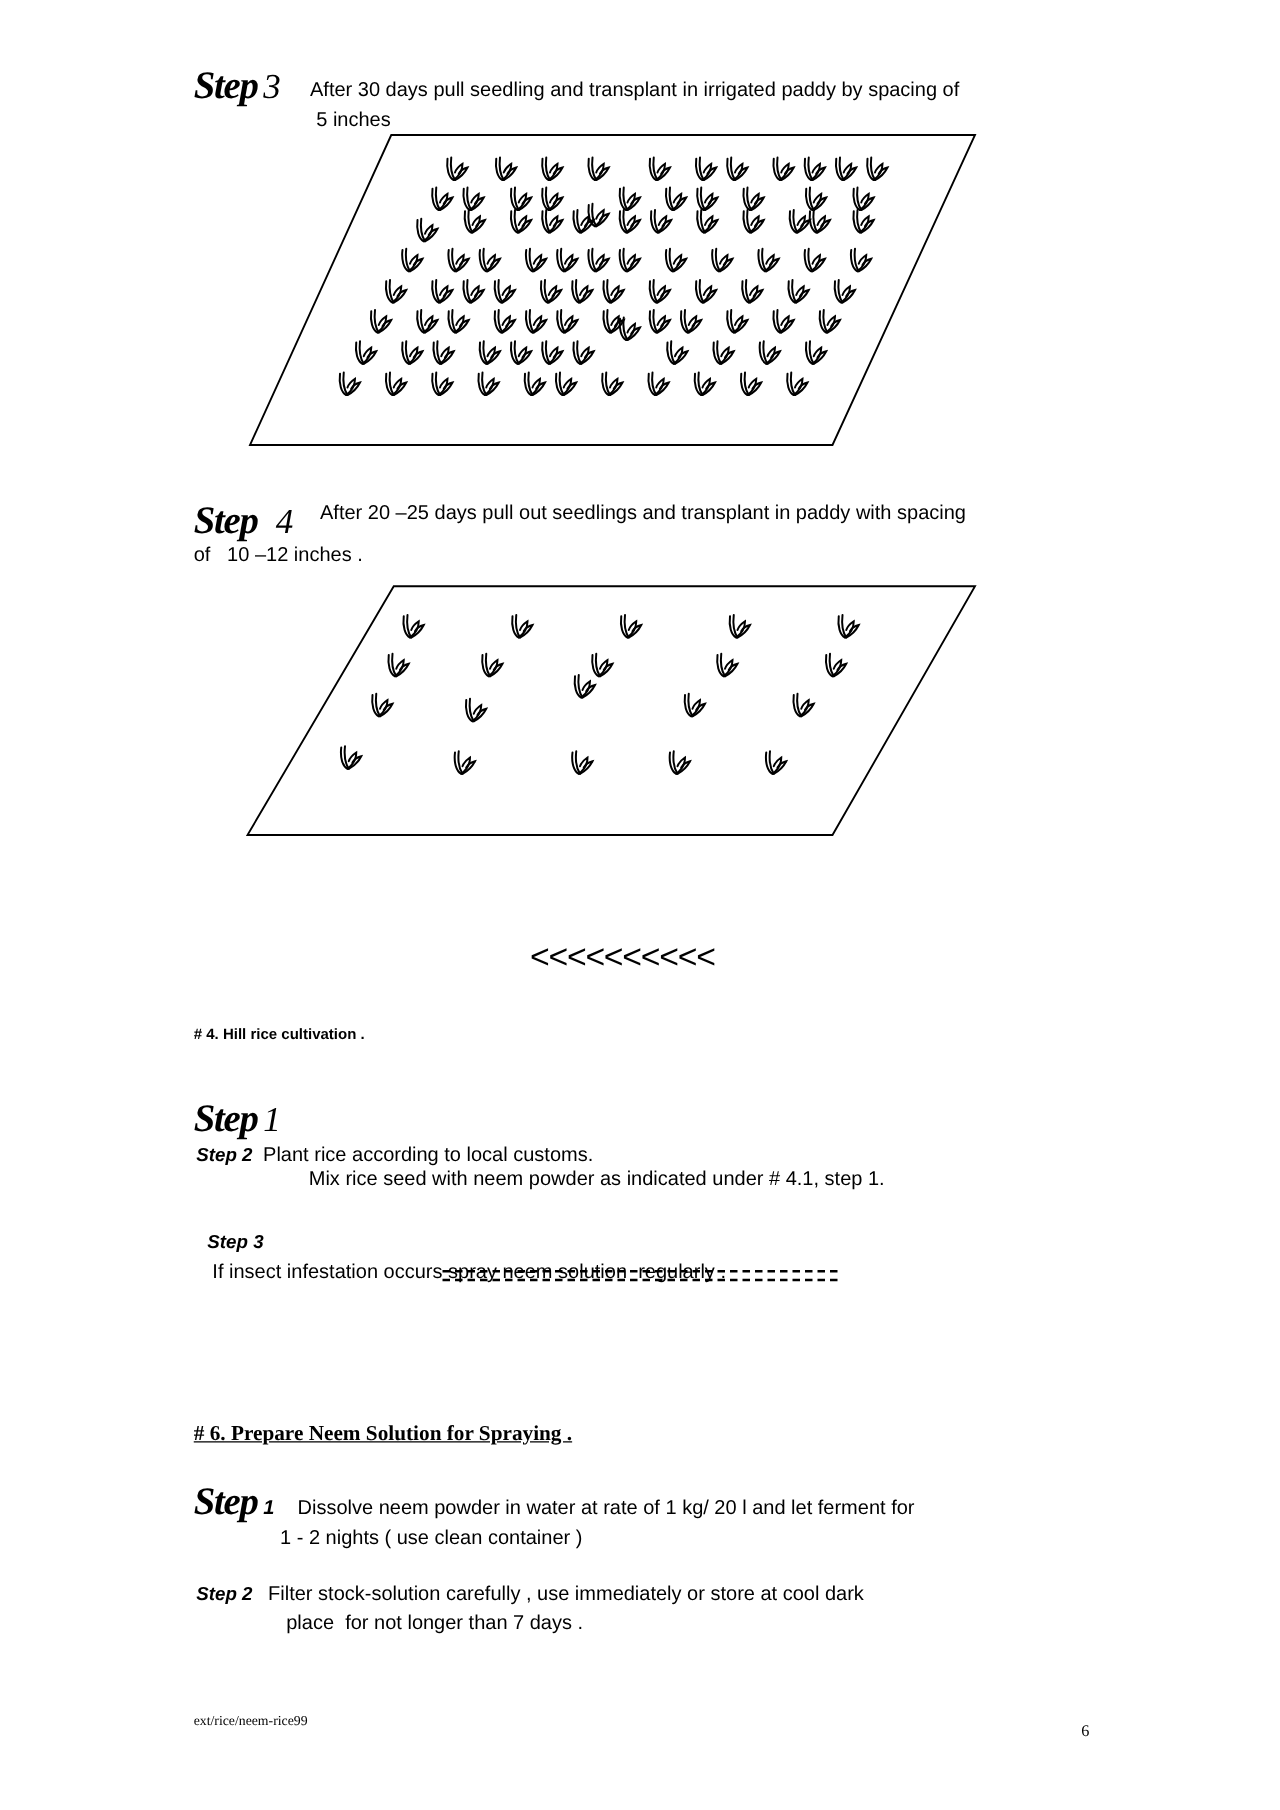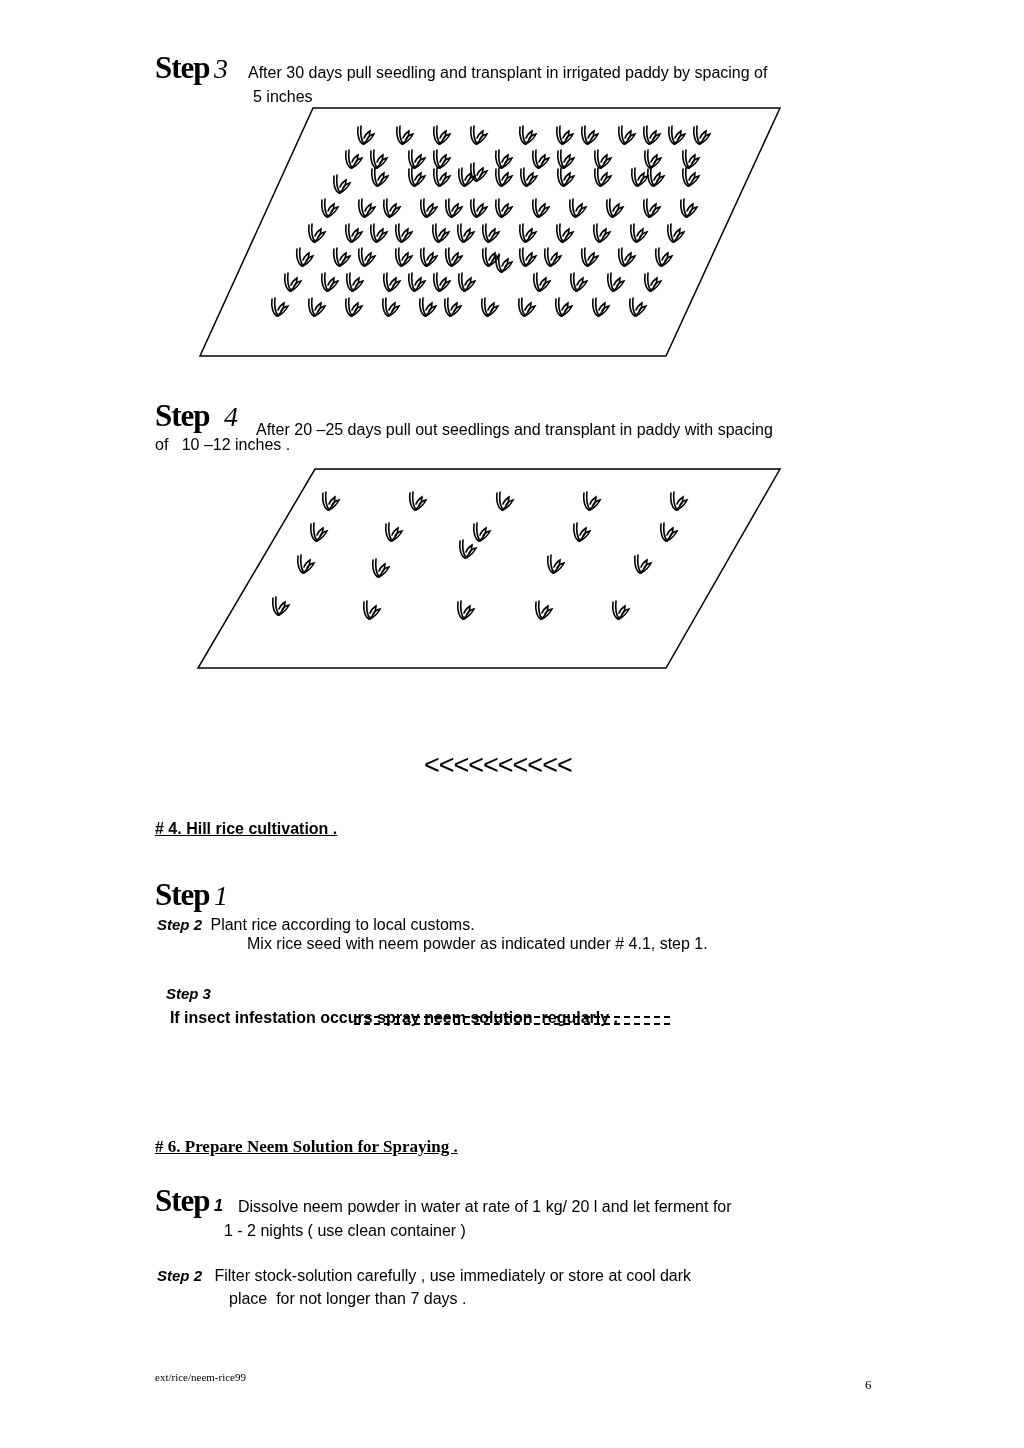--- a/index.html
+++ b/index.html
@@ -1,22 +1,22 @@
 <!DOCTYPE html>
 <html><head>
 <meta charset="utf-8">
 <style>
   html, body { margin: 0; padding: 0; background: #ffffff; }
   body { width: 1024px; height: 1448px; position: relative; overflow: hidden; color: #000; font-family: "Liberation Sans", sans-serif; }
   .abs { position: absolute; }
   .txt { font-size: 16px; line-height: 24px; white-space: nowrap; }
-  .big-step { font-family: "Liberation Serif", serif; font-weight: bold; font-size: 31px; letter-spacing: -1px; }
+  .big-step { font-family: "Liberation Serif", serif; font-style: italic; font-weight: bold; font-size: 31px; letter-spacing: -1px; }
   .big-num { font-family: "Liberation Serif", serif; font-style: italic; font-size: 28px; }
   .small-step { font-style: italic; font-weight: bold; font-size: 15px; }
-  .heading { font-weight: bold; font-size: 16px; text-decoration: underline; }
+  .heading { font-weight: bold; font-size: 12px; }
   .heading-lg { font-weight: bold; font-size: 17px; text-decoration: underline; font-family: Liberation Serif, serif; }
   .footer-path { font-family: "Liberation Serif", serif; font-size: 11px; }
   .page-num { font-family: "Liberation Serif", serif; font-size: 13px; }
   svg { position: absolute; left: 0; top: 0; }
 </style>
 </head>
 <body>
 
 <div class="abs" style="left:155px; top:50px;">
   <span class="big-step">Step</span>
@@ -161,41 +161,41 @@
       <use href="#seedling" x="458" y="602"></use>
       <use href="#seedling" x="536" y="602"></use>
       <use href="#seedling" x="613" y="602"></use>
   </g>
 </svg>
 
 <div class="abs" style="left:155px; top:398px;text-align:right;">
   <span class="big-step">Step</span>
   <span class="big-num" style="margin-left:10px;">4</span>
 </div>
-<div class="abs txt" style="left:256px; top:418px;">After 20 –25 days pull out seedlings and transplant in paddy with spacing</div>
+<div class="abs txt" style="left:256px; top:399px;">After 20 –25 days pull out seedlings and transplant in paddy with spacing</div>
 <div class="abs txt" style="left:155px; top:433px; white-space:pre;">of   10 –12 inches .</div>
 
 <div class="abs" style="left:424px; top:750px; font-size:27px; letter-spacing:-1px;">&lt;&lt;&lt;&lt;&lt;&lt;&lt;&lt;&lt;&lt;</div>
 
 <div class="abs heading" style="left:155px; top:820px;"># 4. Hill rice cultivation .</div>
 
 <div class="abs" style="left:155px; top:877px;">
   <span class="big-step">Step</span>
   <span class="big-num">1</span>
 </div>
 <div class="abs txt" style="left:247px; top:888px;margin-top:44px;">Mix rice seed with neem powder as indicated under # 4.1, step 1.</div>
 
 <div class="abs txt" style="left:157px; top:913px;">
   <span class="small-step">Step 2</span>
   <span style="margin-left:4px;">Plant rice according to local customs.</span>
 </div>
 
 <div class="abs txt" style="left:157px; top:958px; white-space:pre;">
   <span class="small-step">Step 3</span>
-  <span style="margin-left:4px;font-weight:bold;">If insect infestation occurs spray neem solution  regularly .</span>
+  <span style="margin-left:4px;">If insect infestation occurs spray neem solution  regularly .</span>
 </div>
 
 <div class="abs" style="left:354px; top:1014px; width:316px; height:14px;">
   <div style="position:absolute; left:0; top:2px; width:316px; height:0; border-top:2.5px dashed #000;"></div>
   <div style="position:absolute; left:0; top:9px; width:316px; height:0; border-top:2.5px dashed #000;"></div>
   <span style="position:absolute; opacity:0; font-size:10px;">=================</span>
 </div>
 
 <div class="abs heading-lg" style="left:155px; top:1137px;"># 6. Prepare Neem Solution for Spraying .</div>
 

